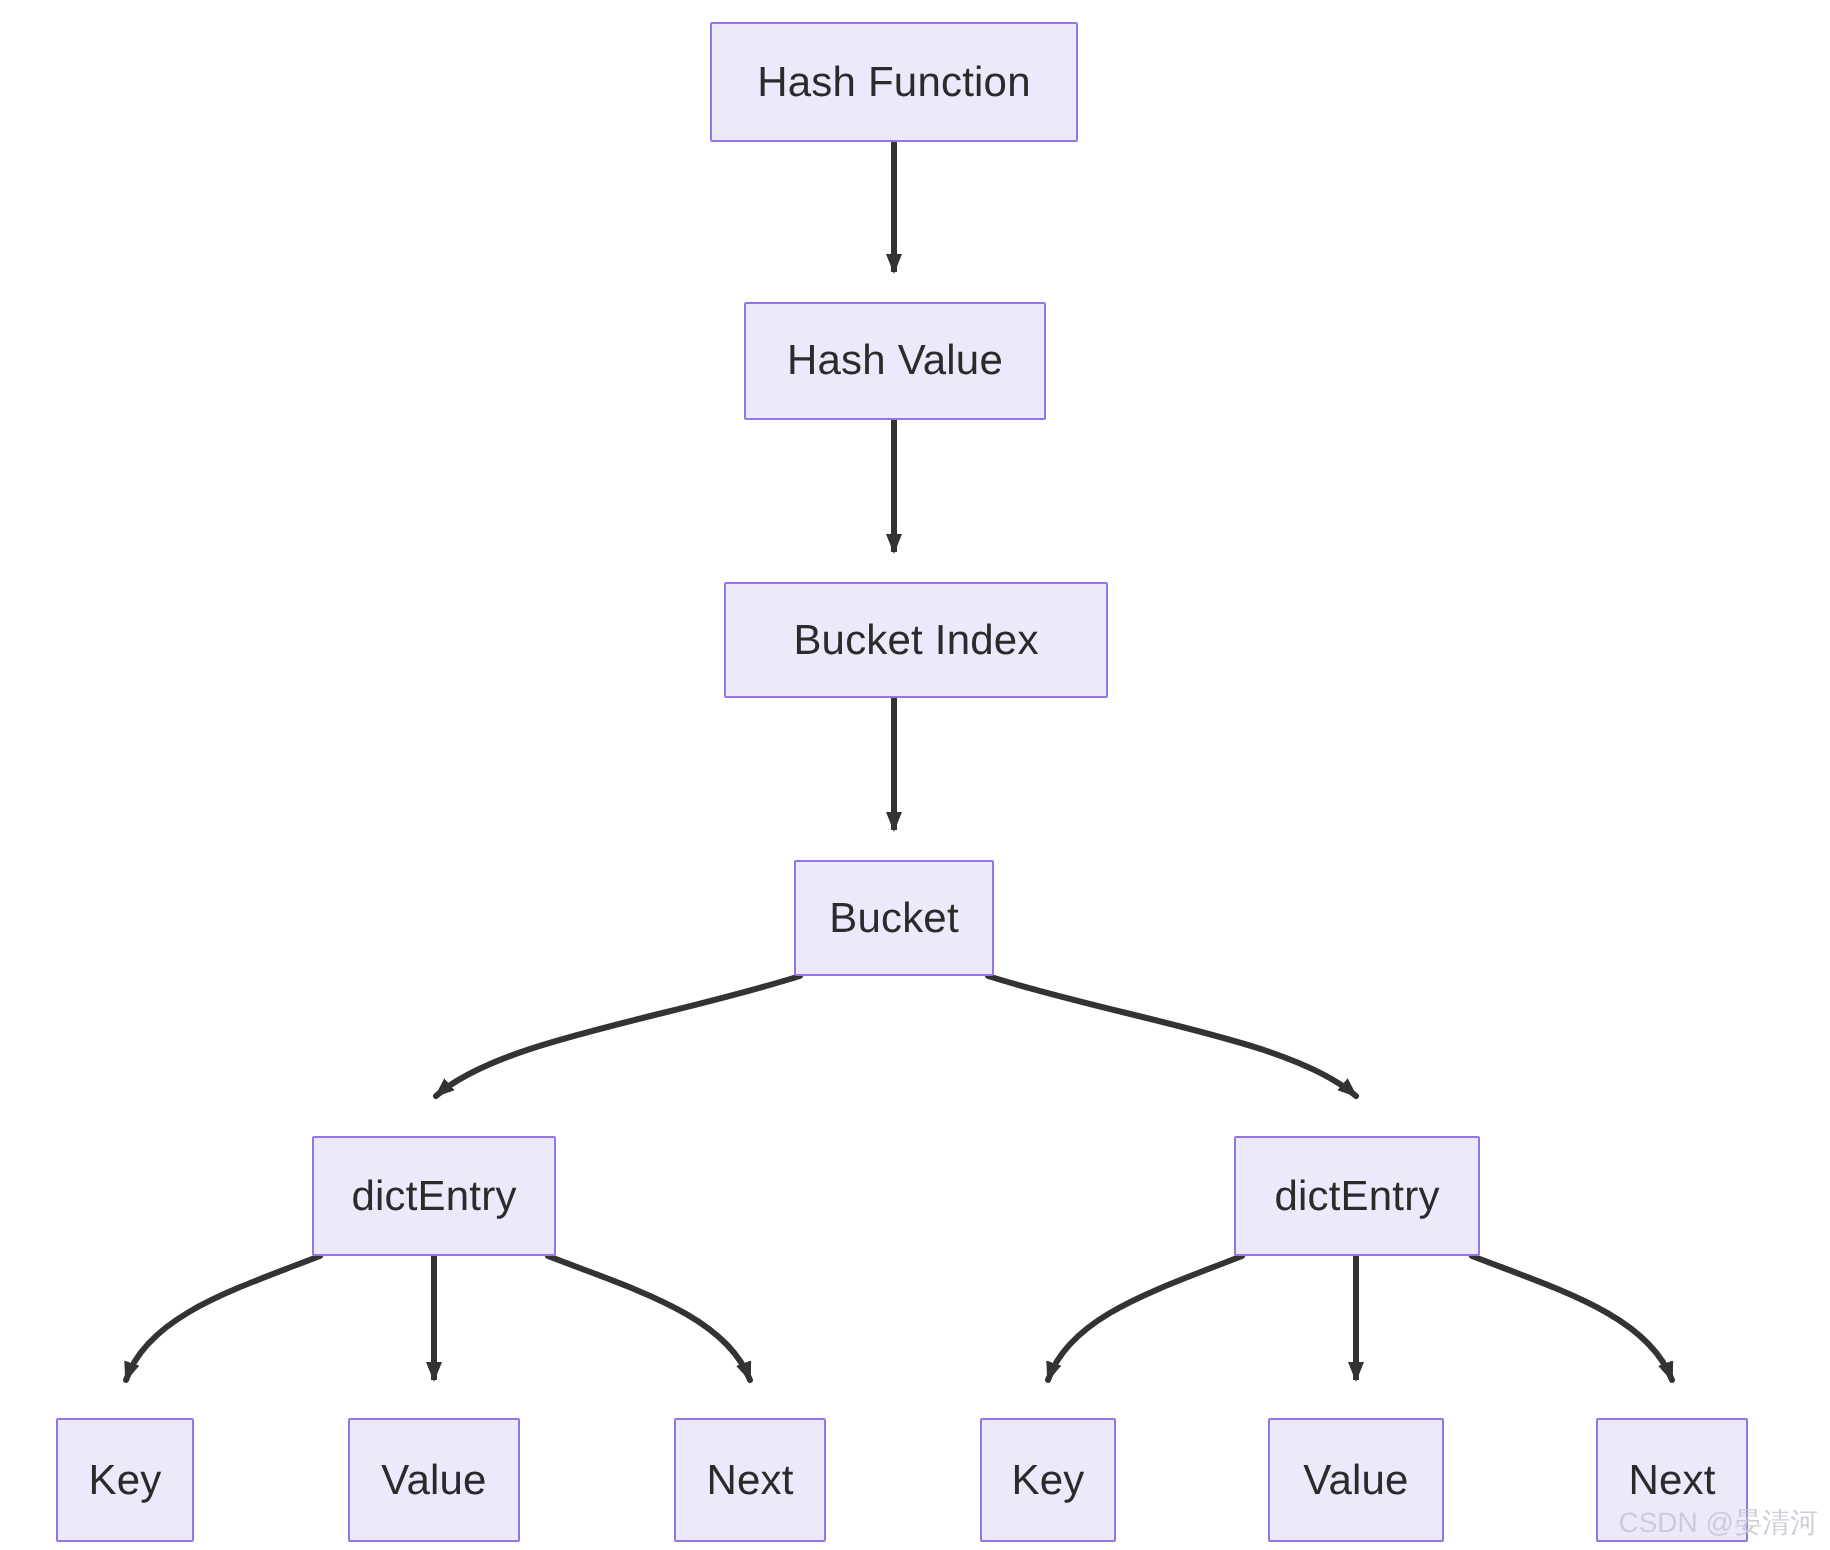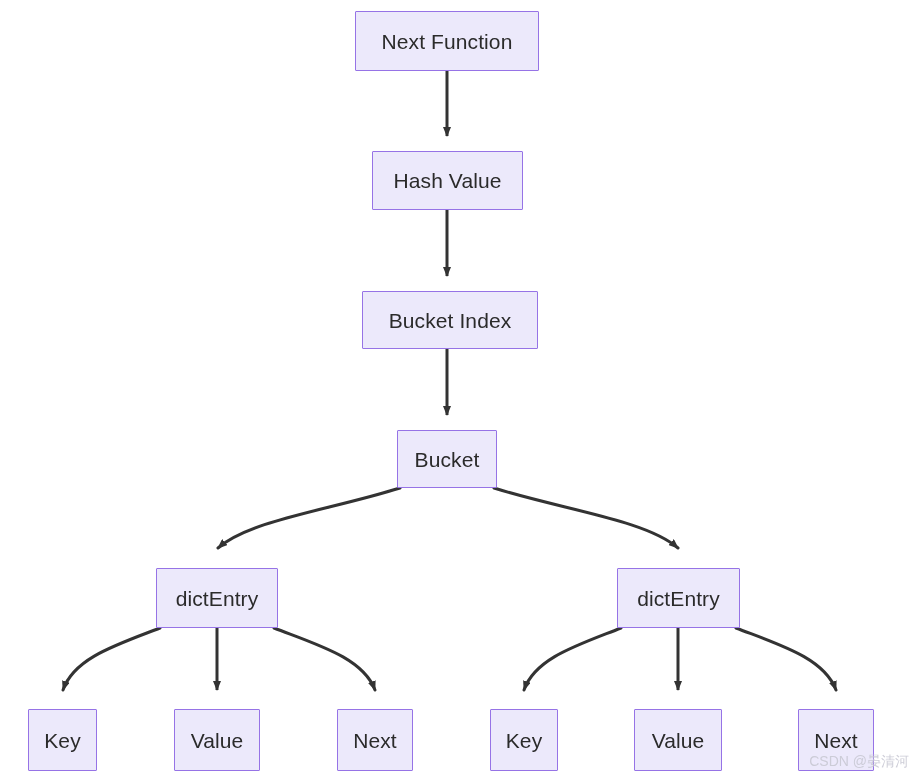--- a/index.html
+++ b/index.html
@@ -87,28 +87,28 @@
     <path d="M 274,628 C 318,645 363,658 375,690" fill="none" stroke="#333333" stroke-width="3" stroke-linecap="round" marker-end="url(#arrowhead)"></path>
 
     <path d="M 621,628 C 578,645 535,658 524,690" fill="none" stroke="#333333" stroke-width="3" stroke-linecap="round" marker-end="url(#arrowhead)"></path>
 
     <path d="M 678,628 L 678,690" fill="none" stroke="#333333" stroke-width="3" marker-end="url(#arrowhead)"></path>
 
     <path d="M 736,628 C 780,645 824,658 836,690" fill="none" stroke="#333333" stroke-width="3" stroke-linecap="round" marker-end="url(#arrowhead)"></path>
   </svg>
 
   <div class="node" style="left:355px; top:11px; width:184px; height:60px;">
-    <span class="node-label">Next Function</span>
+    <span class="node-label">Hash Function</span>
   </div>
 
   <div class="node" style="left:372px; top:151px; width:151px; height:59px;text-align:center;">
     <span class="node-label">Hash Value</span>
   </div>
 
-  <div class="node" style="left:362px; top:291px; width:176px; height:58px;">
+  <div class="node" style="left:362px; top:291px; width:192px; height:58px;">
     <span class="node-label">Bucket Index</span>
   </div>
 
   <div class="node" style="left:397px; top:430px; width:100px; height:58px;">
     <span class="node-label">Bucket</span>
   </div>
 
   <div class="node" style="left:156px; top:568px; width:122px; height:60px;">
     <span class="node-label">dictEntry</span>
   </div>

